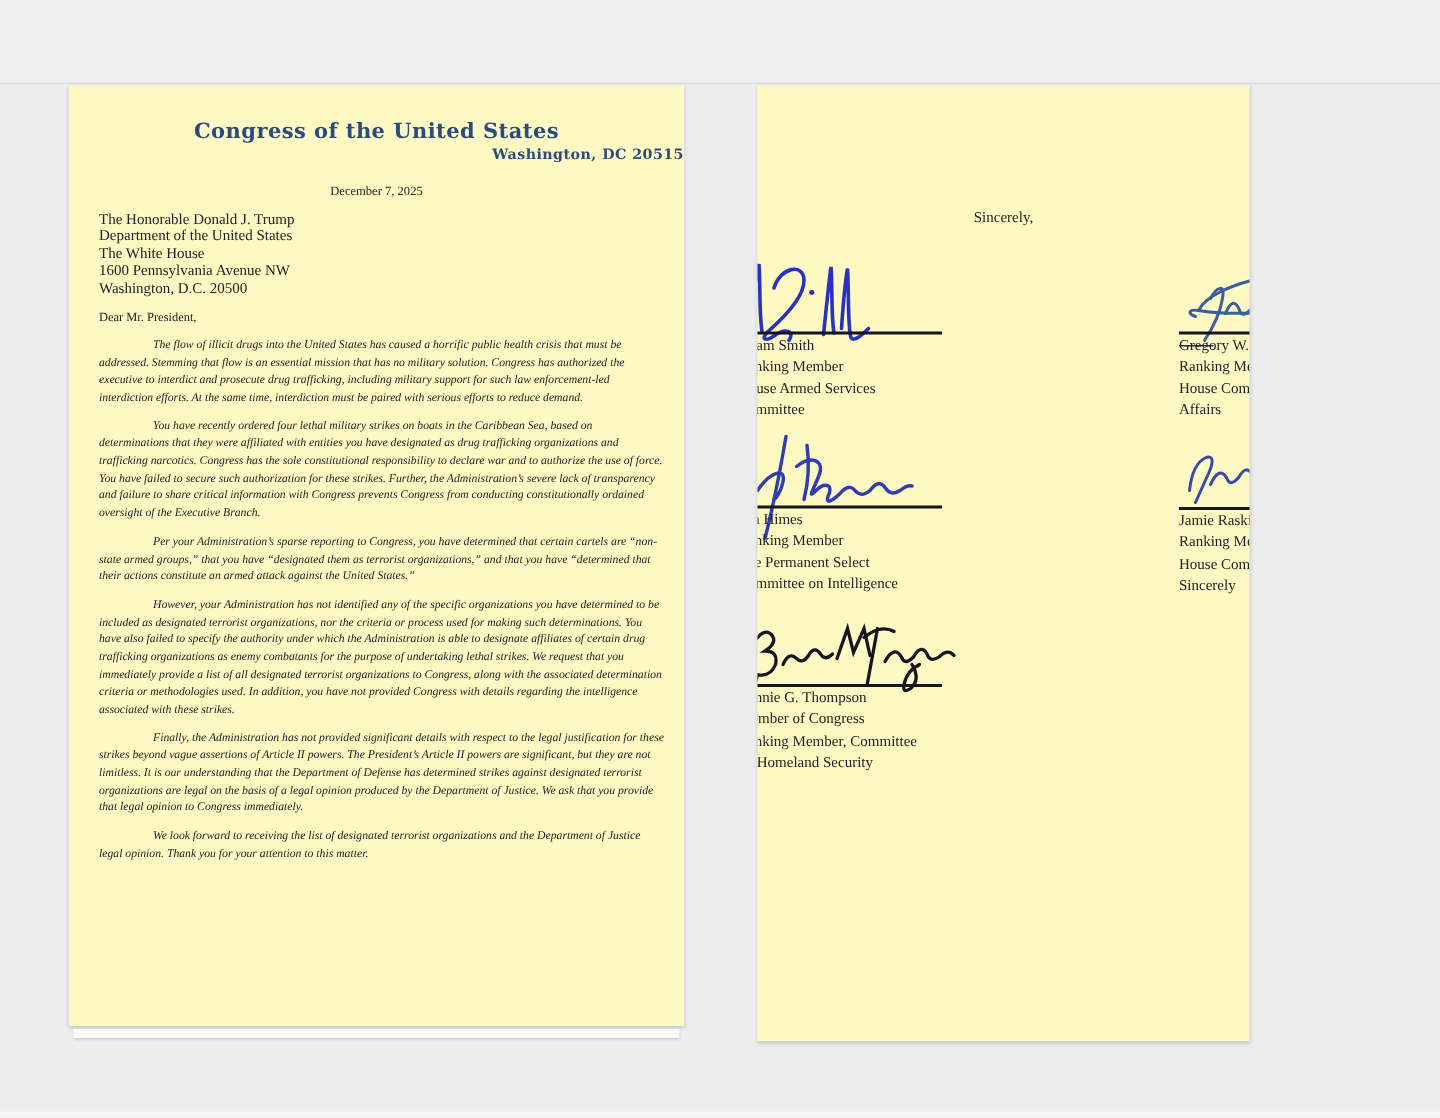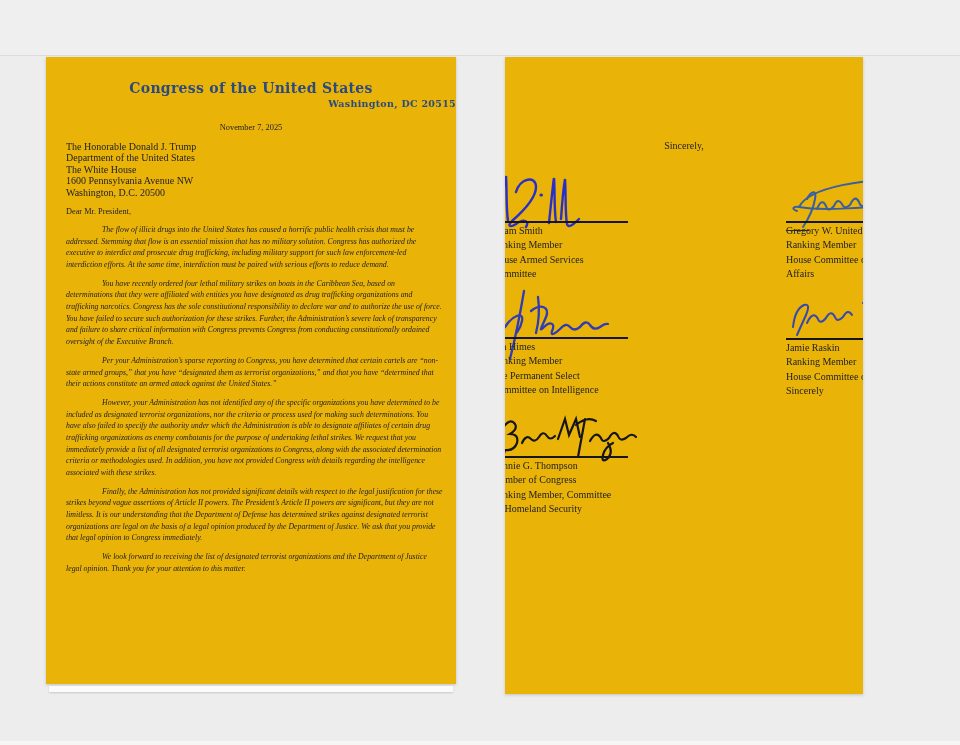--- a/index.html
+++ b/index.html
@@ -13,26 +13,26 @@
   }
   .header-band{
     position:absolute;left:0;top:0;width:960px;height:55px;
     background:#efefef;border-bottom:1px solid #dcdcdc;
   }
   .bottom-strip{
     position:absolute;left:0;bottom:0;width:960px;height:4px;
     background:#f6f6f5;
   }
   .page{
-    position:absolute;background:#eab308;
+    position:absolute;background:#fef9c3;
     box-shadow:0 1px 3px rgba(0,0,0,.18);
     overflow:hidden;
   }
   .page1{left:46px;top:57px;width:410px;height:627px;}
-  .page2{left:505px;top:57px;width:358px;height:637px;}
+  .page2{left:505px;top:57px;width:328px;height:637px;}
   .page-under{
     position:absolute;left:49px;top:686px;width:404px;height:6px;
     background:#fbfbf9;box-shadow:0 1px 2px rgba(0,0,0,.15);
   }
   
   .lh-title{
     position:absolute;left:0;top:23px;width:100%;
     text-align:center;
     font-family:"DejaVu Serif", serif;
     font-weight:bold;font-size:14px;letter-spacing:.3px;
@@ -84,21 +84,21 @@
 </style>
 </head>
 <body>
 
 <div class="header-band"></div>
 <div class="bottom-strip"></div>
 
 <div class="page page1">
   <div class="lh-title">Congress of the United States</div>
   <div class="lh-sub">Washington, DC 20515</div>
-  <div class="date-line">November 7, 2025</div>
+  <div class="date-line">December 7, 2025</div>
 
   <div class="recipient">
     <div>The Honorable Donald J. Trump</div>
     <div>Department of the United States</div>
     <div>The White House</div>
     <div>1600 Pennsylvania Avenue NW</div>
     <div>Washington, D.C. 20500</div>
   </div>
 
   <div class="salutation">Dear Mr. President,</div>

